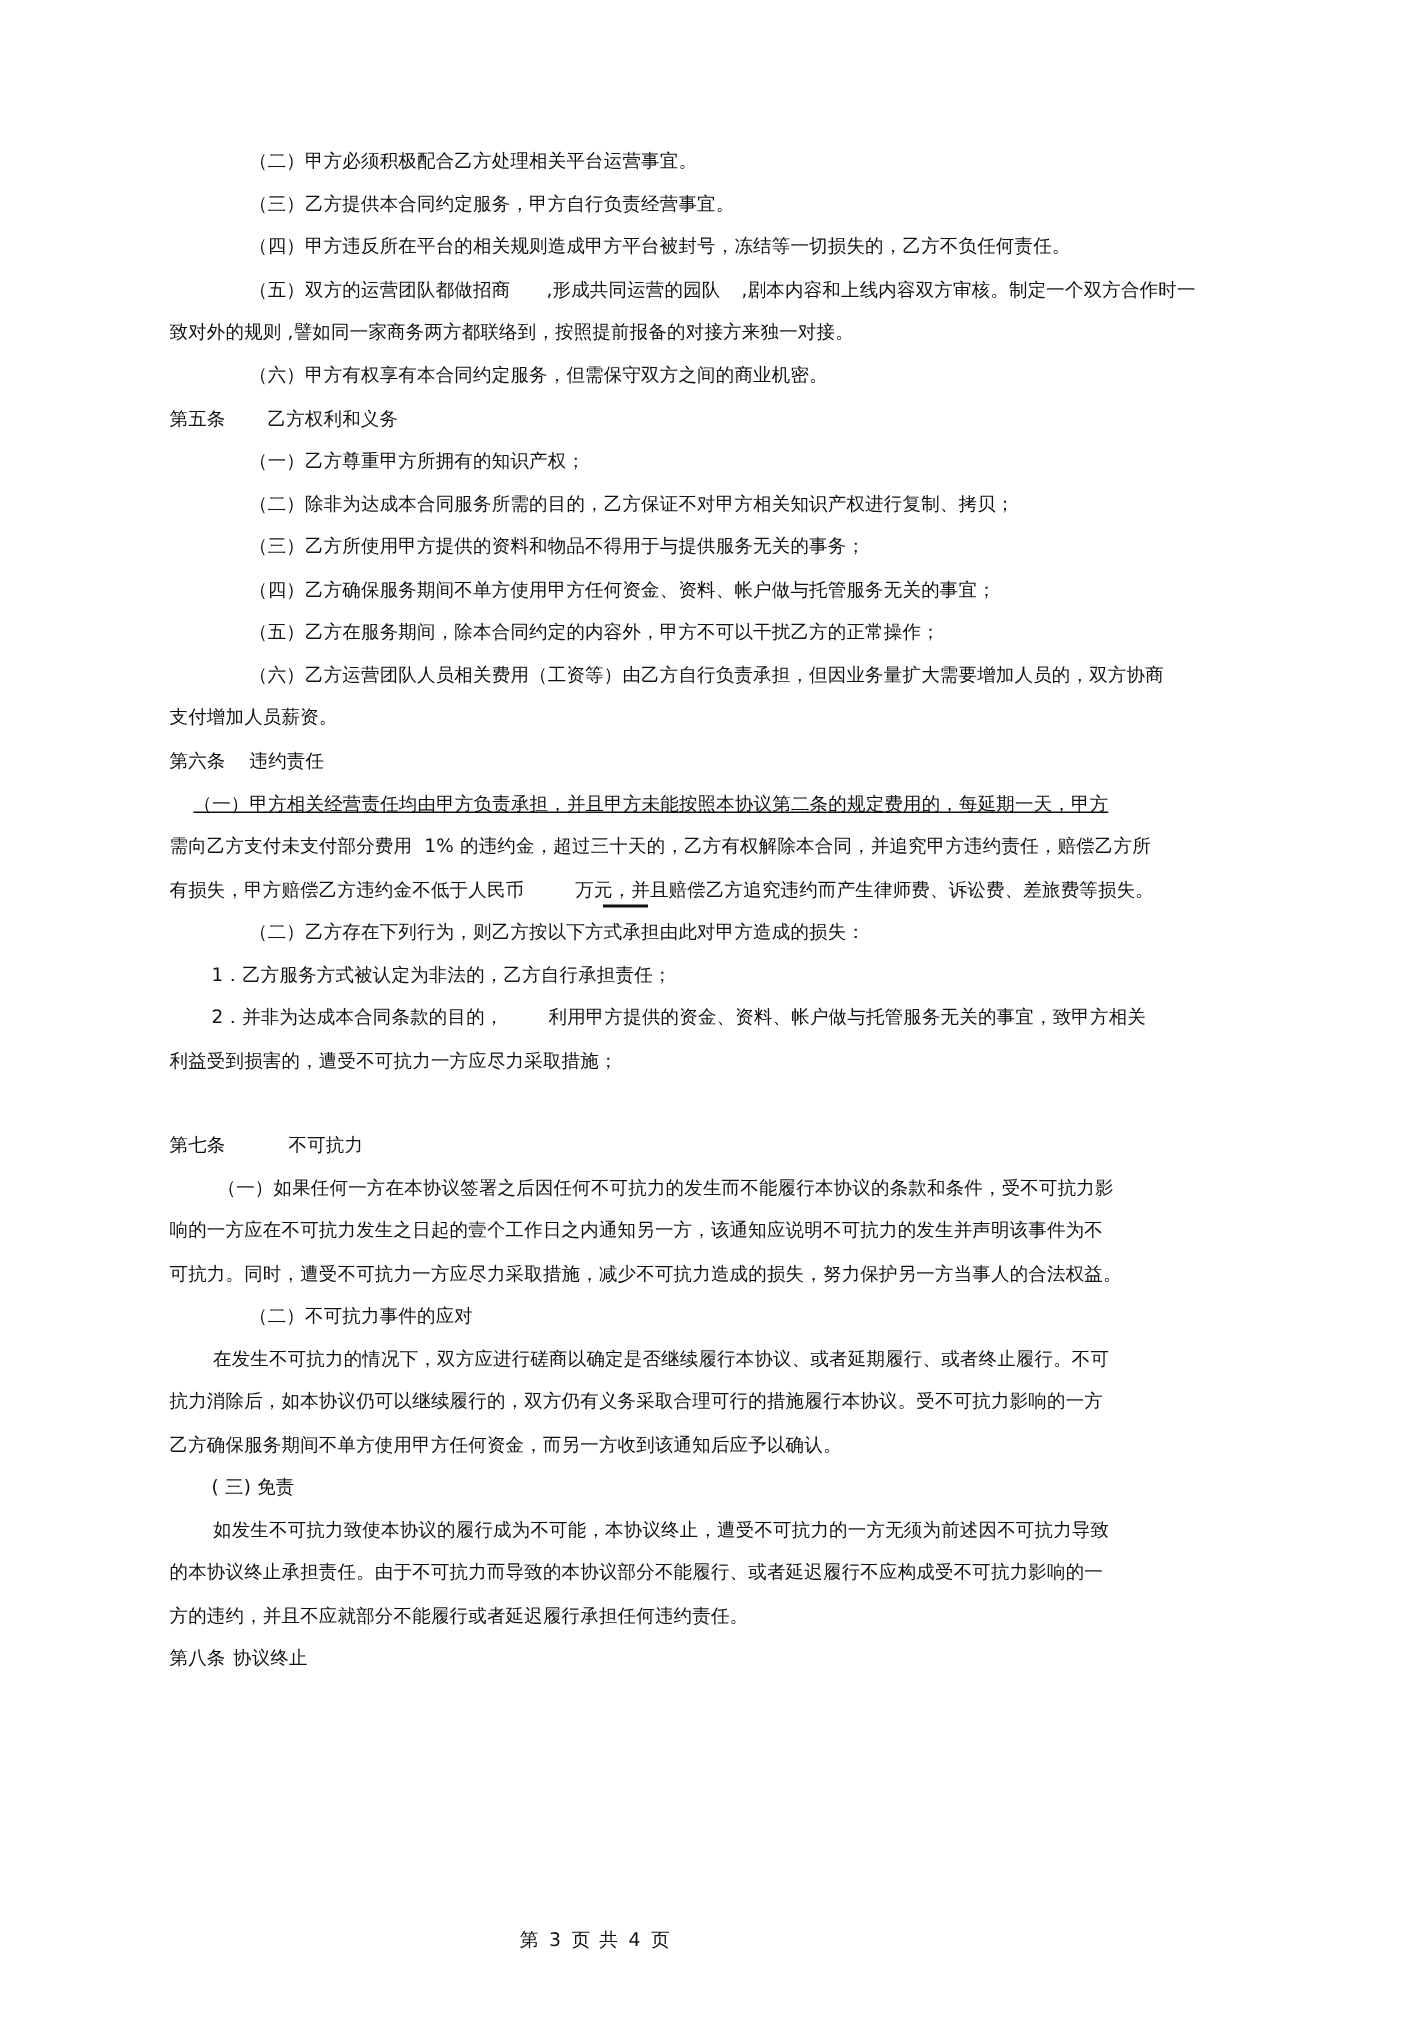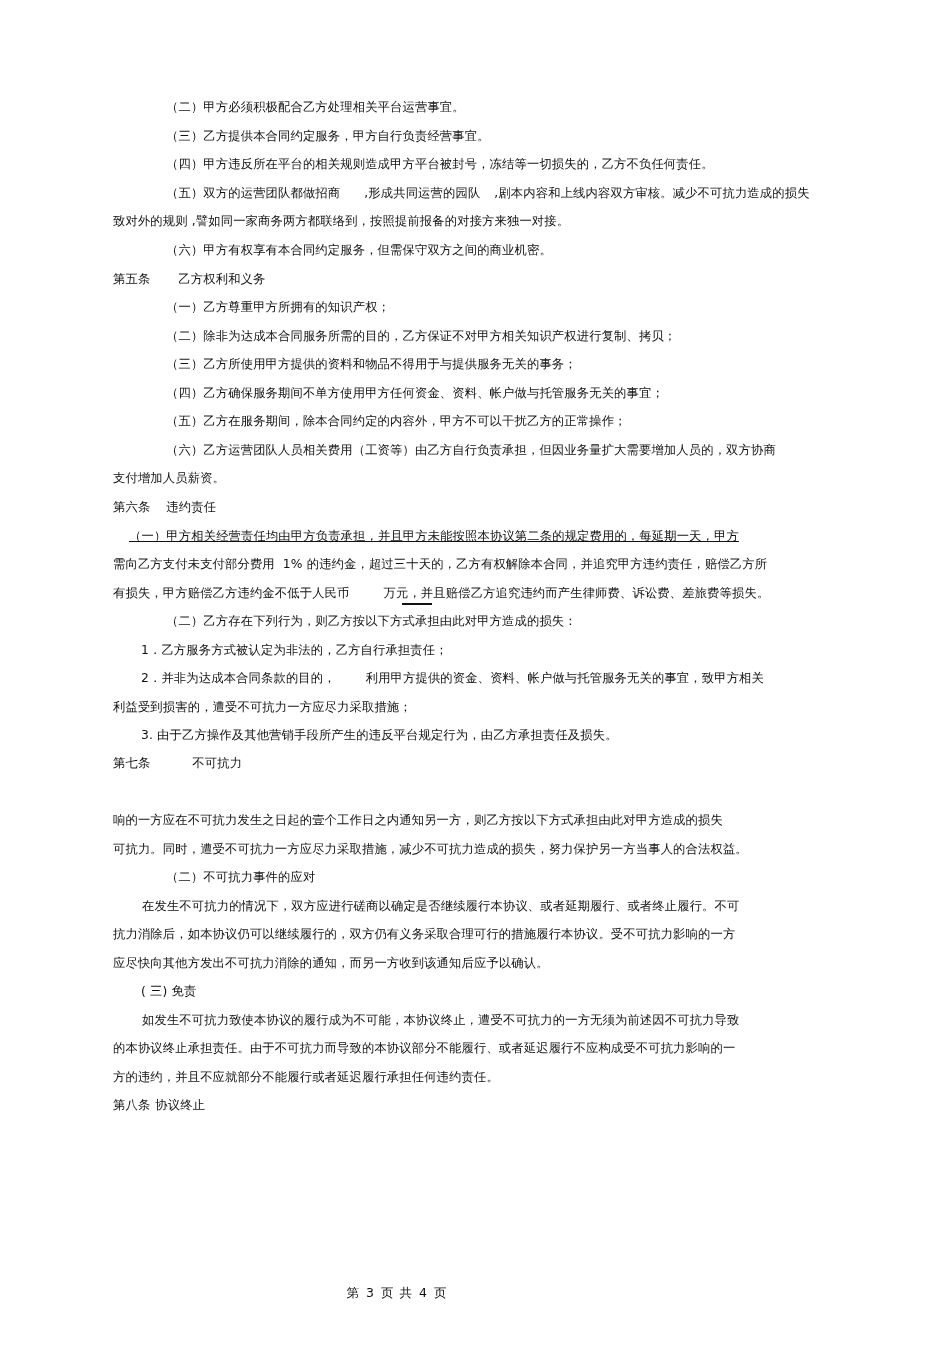--- a/index.html
+++ b/index.html
@@ -28,21 +28,21 @@
 </style>
 </head>
 <body>
 
 <div class="page">
 
   <div class="line ind1" style="top:99px">（二）甲方必须积极配合乙方处理相关平台运营事宜。</div>
   <div class="line ind1" style="top:128px">（三）乙方提供本合同约定服务，甲方自行负责经营事宜。</div>
   <div class="line ind1" style="top:156px">（四）甲方违反所在平台的相关规则造成甲方平台被封号，冻结等一切损失的，乙方不负任何责任。</div>
   <div class="line ind1" style="top:185px">
-    <span>（五）双方的运营团队都做招商</span><span class="gap" style="width:24px"></span><span>,形成共同运营的园队</span><span class="gap" style="width:14px"></span><span>,剧本内容和上线内容双方审核。减少不可抗力造成的损失</span>
+    <span>（五）双方的运营团队都做招商</span><span class="gap" style="width:24px"></span><span>,形成共同运营的园队</span><span class="gap" style="width:14px"></span><span>,剧本内容和上线内容双方审核。制定一个双方合作时一</span>
   </div>
   <div class="line" style="top:213px">致对外的规则 ,譬如同一家商务两方都联络到，按照提前报备的对接方来独一对接。</div>
   <div class="line ind1" style="top:242px">（六）甲方有权享有本合同约定服务，但需保守双方之间的商业机密。</div>
 
   <div class="line" style="top:271px">
     <span>第五条</span><span class="gap" style="width:28px"></span><span>乙方权利和义务</span>
   </div>
   <div class="line ind1" style="top:299px">（一）乙方尊重甲方所拥有的知识产权；</div>
   <div class="line ind1" style="top:328px">（二）除非为达成本合同服务所需的目的，乙方保证不对甲方相关知识产权进行复制、拷贝；</div>
   <div class="line ind1" style="top:356px">（三）乙方所使用甲方提供的资料和物品不得用于与提供服务无关的事务；</div>
@@ -61,31 +61,31 @@
   <div class="line" style="top:585px">
     <span>有损失，甲方赔偿乙方违约金不低于人民币</span><span class="gap" style="width:34px"></span><span>万元，并且赔偿乙方追究违约而产生律师费、诉讼费、差旅费等损失。</span>
   </div>
   <div class="blank-underline"></div>
   <div class="line ind1" style="top:613px">（二）乙方存在下列行为，则乙方按以下方式承担由此对甲方造成的损失：</div>
   <div class="line ind2" style="top:642px">1．乙方服务方式被认定为非法的，乙方自行承担责任；</div>
   <div class="line ind2" style="top:670px">
     <span>2．并非为达成本合同条款的目的，</span><span class="gap" style="width:30px"></span><span>利用甲方提供的资金、资料、帐户做与托管服务无关的事宜，致甲方相关</span>
   </div>
   <div class="line" style="top:699px">利益受到损害的，遭受不可抗力一方应尽力采取措施；</div>
-  <div class="line ind2" style="top:727px">3. 由于乙方操作及其他营销手段所产生的违反平台规定行为，由乙方承担责任及损失。</div>
 
   <div class="line" style="top:755px">
     <span>第七条</span><span class="gap" style="width:42px"></span><span>不可抗力</span>
   </div>
-  <div class="line" style="top:812px">响的一方应在不可抗力发生之日起的壹个工作日之内通知另一方，则乙方按以下方式承担由此对甲方造成的损失</div>
+  <div class="line" style="top:784px; left:145px">（一）如果任何一方在本协议签署之后因任何不可抗力的发生而不能履行本协议的条款和条件，受不可抗力影</div>
+  <div class="line" style="top:812px">响的一方应在不可抗力发生之日起的壹个工作日之内通知另一方，该通知应说明不可抗力的发生并声明该事件为不</div>
   <div class="line" style="top:841px">可抗力。同时，遭受不可抗力一方应尽力采取措施，减少不可抗力造成的损失，努力保护另一方当事人的合法权益。</div>
   <div class="line ind1" style="top:869px">（二）不可抗力事件的应对</div>
   <div class="line" style="top:898px; left:142px">在发生不可抗力的情况下，双方应进行磋商以确定是否继续履行本协议、或者延期履行、或者终止履行。不可</div>
   <div class="line" style="top:926px">抗力消除后，如本协议仍可以继续履行的，双方仍有义务采取合理可行的措施履行本协议。受不可抗力影响的一方</div>
-  <div class="line" style="top:955px">应尽快向其他方发出不可抗力消除的通知，而另一方收到该通知后应予以确认。</div>
+  <div class="line" style="top:955px">乙方确保服务期间不单方使用甲方任何资金，而另一方收到该通知后应予以确认。</div>
   <div class="line" style="top:983px; left:141px">( 三) 免责</div>
   <div class="line" style="top:1012px; left:142px">如发生不可抗力致使本协议的履行成为不可能，本协议终止，遭受不可抗力的一方无须为前述因不可抗力导致</div>
   <div class="line" style="top:1040px">的本协议终止承担责任。由于不可抗力而导致的本协议部分不能履行、或者延迟履行不应构成受不可抗力影响的一</div>
   <div class="line" style="top:1069px">方的违约，并且不应就部分不能履行或者延迟履行承担任何违约责任。</div>
 
   <div class="line" style="top:1097px">
     <span>第八条</span><span class="gap" style="width:5px"></span><span>协议终止</span>
   </div>
 
   <div class="footer">

